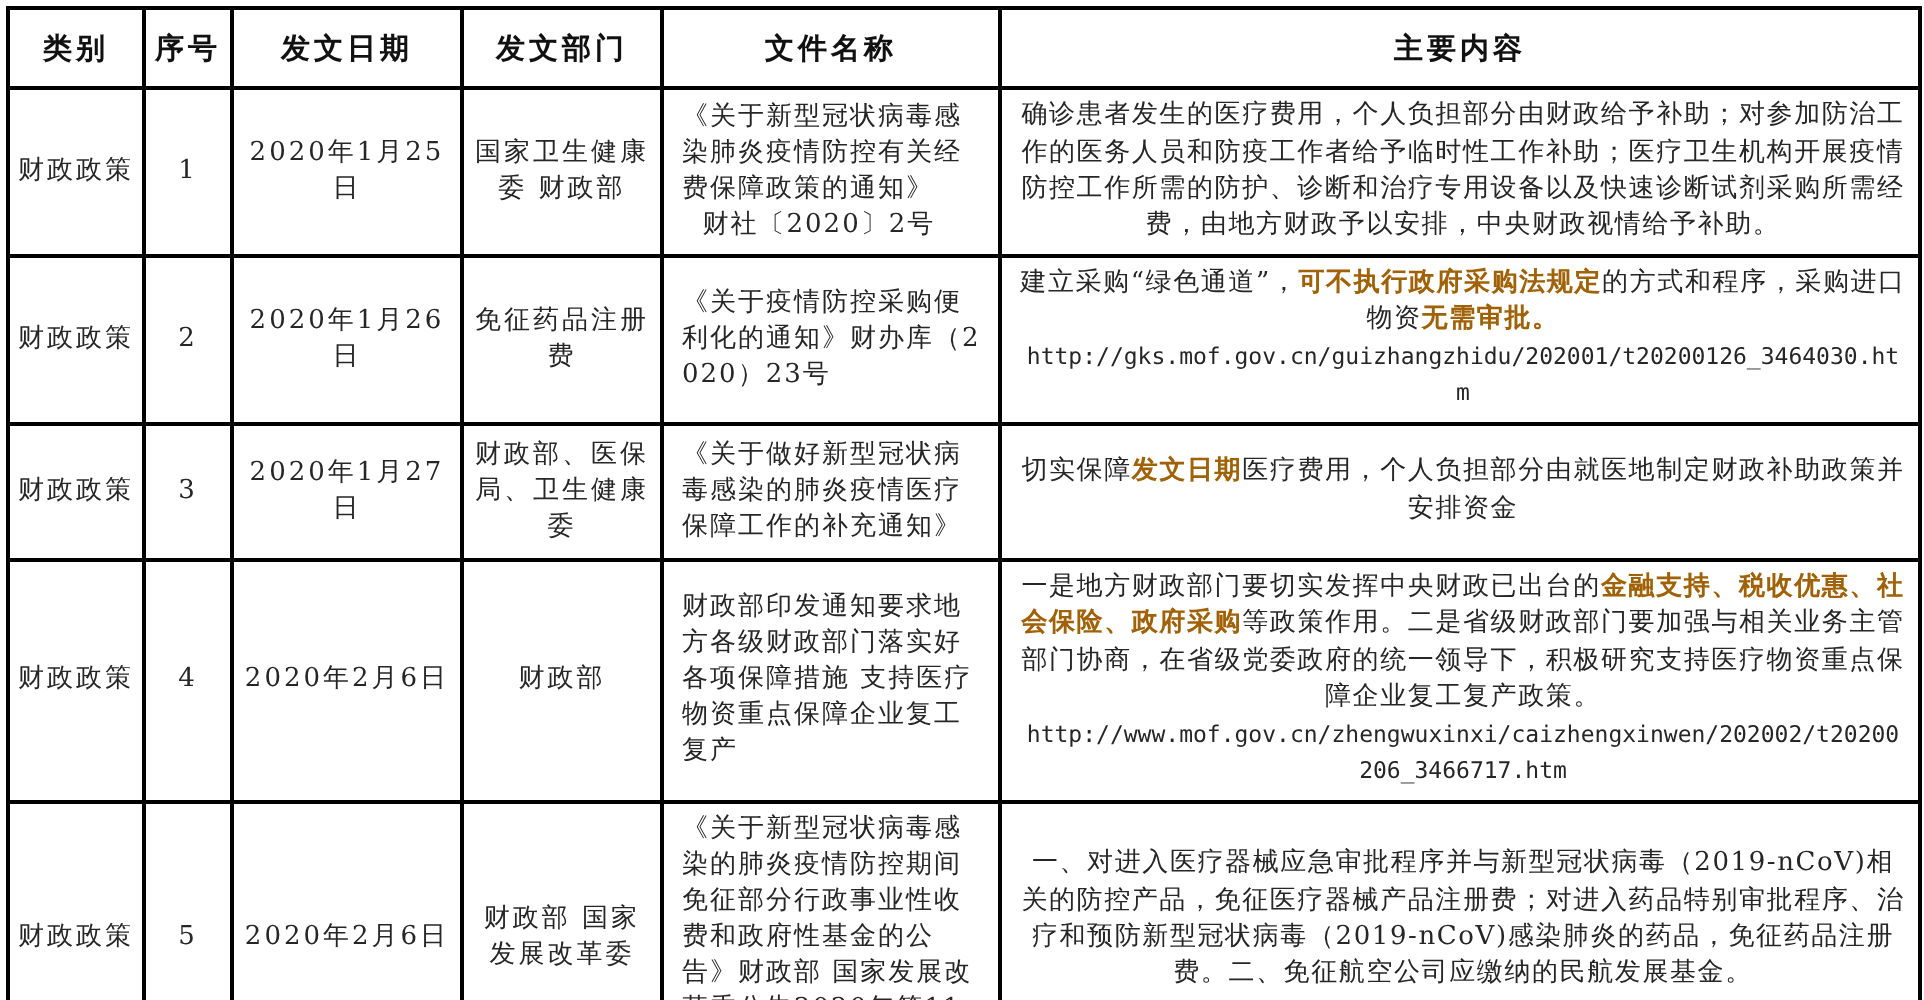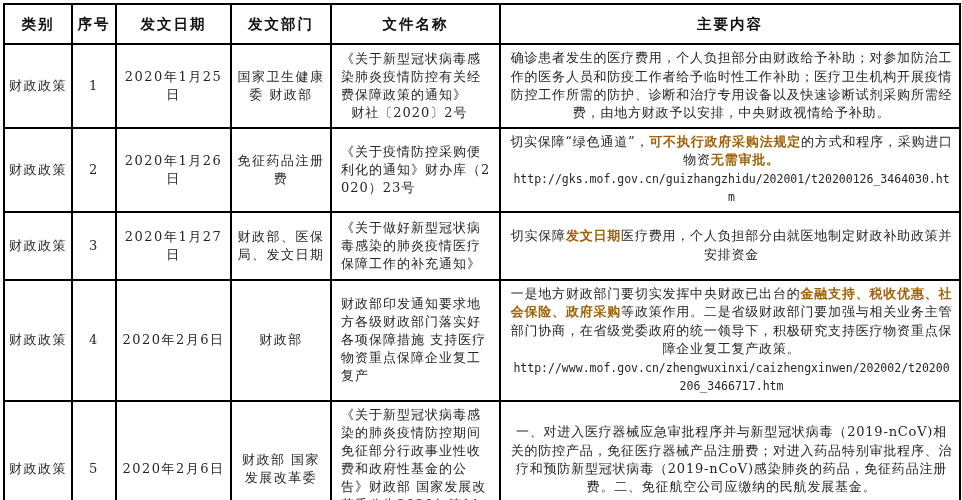--- a/index.html
+++ b/index.html
@@ -103,28 +103,28 @@
           <td class="c-doc">《关于新型冠状病毒感染肺炎疫情防控有关经费保障政策的通知》
   财社〔2020〕2号</td>
           <td class="c-content"><span>确诊患者发生的医疗费用，个人负担部分由财政给予补助；对参加防治工作的医务人员和防疫工作者给予临时性工作补助；医疗卫生机构开展疫情防控工作所需的防护、诊断和治疗专用设备以及快速诊断试剂采购所需经费，由地方财政予以安排，中央财政视情给予补助。</span></td>
         </tr>
         <tr style="height: 68px;">
           <td class="c-center">财政政策</td>
           <td class="c-center">2</td>
           <td class="c-center">2020年1月26日</td>
           <td class="c-center">免征药品注册费</td>
           <td class="c-doc">《关于疫情防控采购便利化的通知》财办库（2020）23号</td>
-          <td class="c-content"><span>切实保障“绿色通道”，</span><span class="seg-bold">可不执行政府采购法规定</span><span>的方式和程序，采购进口物资</span><span class="seg-bold">无需审批。</span><span class="seg-url">
+          <td class="c-content"><span>建立采购“绿色通道”，</span><span class="seg-bold">可不执行政府采购法规定</span><span>的方式和程序，采购进口物资</span><span class="seg-bold">无需审批。</span><span class="seg-url">
 http://gks.mof.gov.cn/guizhangzhidu/202001/t20200126_3464030.htm</span></td>
         </tr>
         <tr style="height: 68px;">
           <td class="c-center">财政政策</td>
           <td class="c-center">3</td>
           <td class="c-center">2020年1月27日</td>
-          <td class="c-center">财政部、医保局、发文日期</td>
+          <td class="c-center">财政部、医保局、卫生健康委</td>
           <td class="c-doc">《关于做好新型冠状病毒感染的肺炎疫情医疗保障工作的补充通知》</td>
           <td class="c-content"><span>切实保障</span><span class="seg-bold">发文日期</span><span>医疗费用，个人负担部分由就医地制定财政补助政策并安排资金</span></td>
         </tr>
         <tr style="height: 108px;">
           <td class="c-center">财政政策</td>
           <td class="c-center">4</td>
           <td class="c-center">2020年2月6日</td>
           <td class="c-center">财政部</td>
           <td class="c-doc">财政部印发通知要求地方各级财政部门落实好各项保障措施 支持医疗物资重点保障企业复工复产</td>
           <td class="c-content"><span>一是地方财政部门要切实发挥中央财政已出台的</span><span class="seg-bold">金融支持、税收优惠、社会保险、政府采购</span><span>等政策作用。二是省级财政部门要加强与相关业务主管部门协商，在省级党委政府的统一领导下，积极研究支持医疗物资重点保障企业复工复产政策。</span><span class="seg-url">

